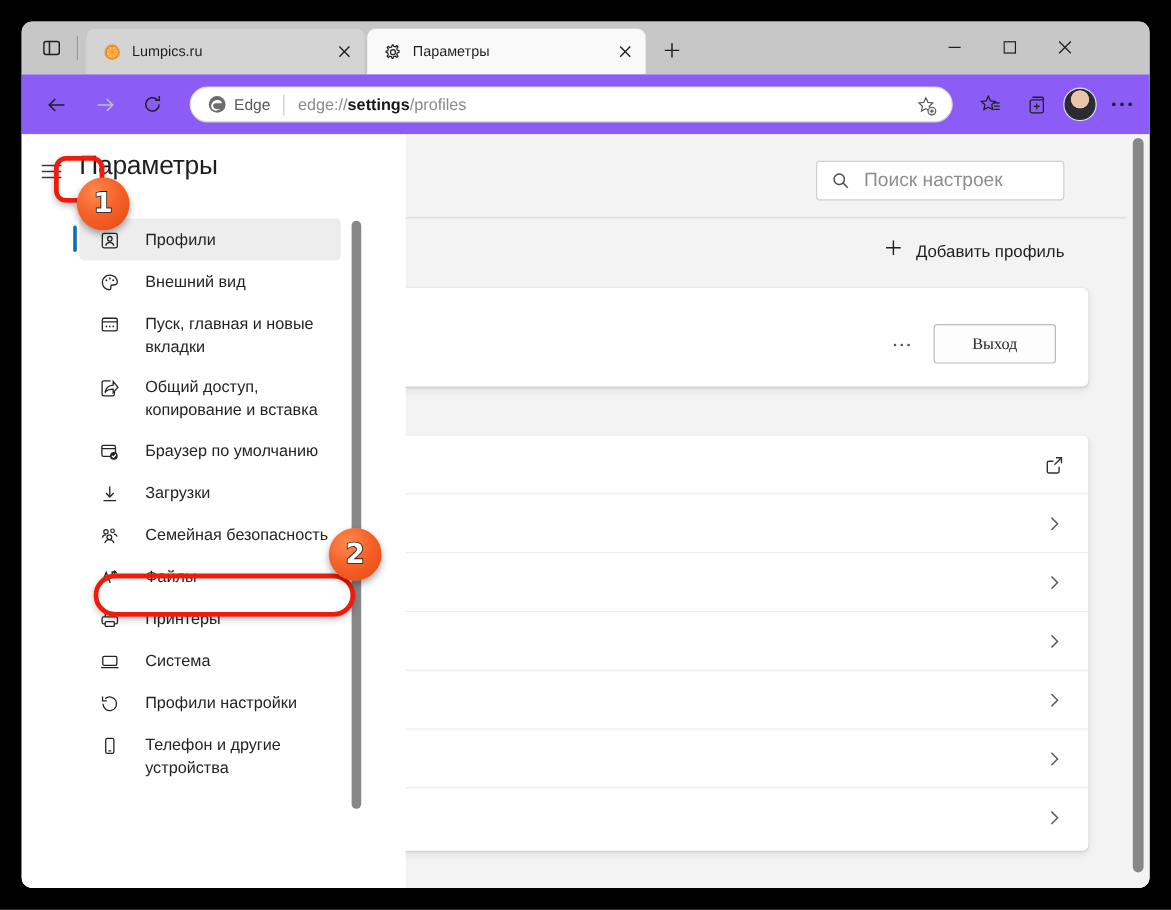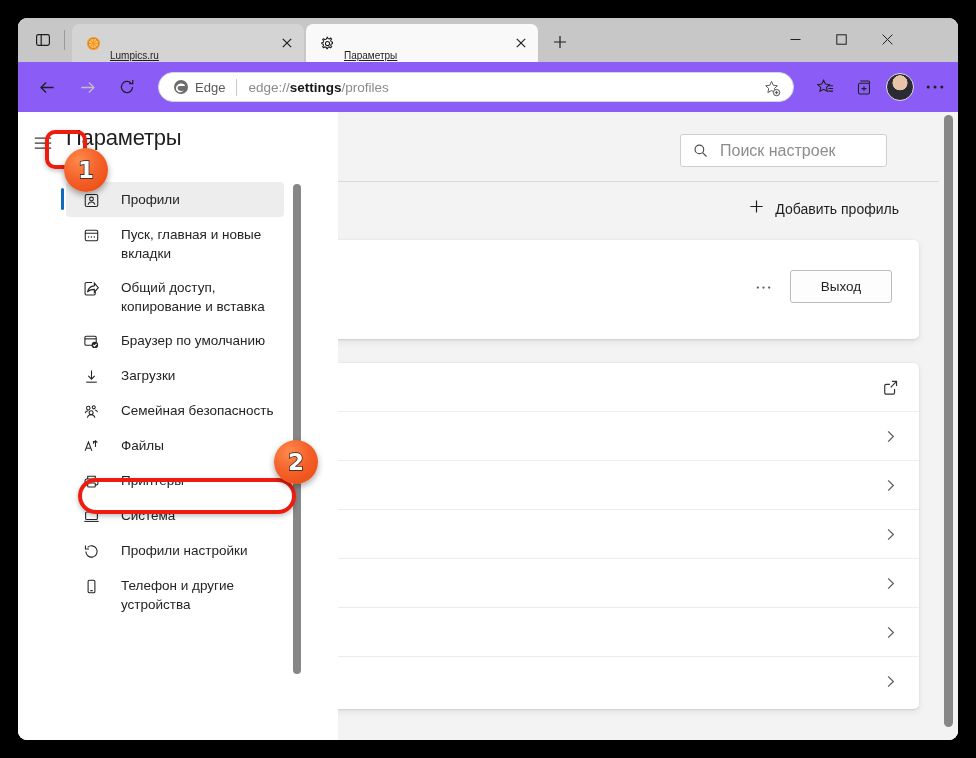--- a/index.html
+++ b/index.html
@@ -49,23 +49,23 @@
   .tab.inactive { background: #d4d4d4; }
   .tab.active { background: #f9f9f9; }
   #tab0 { left: 54px; width: 232px; }
   #tab1 { left: 288px; width: 232px; }
   .tab-favicon {
     position: absolute; left: 13px; top: 11px;
     width: 16px; height: 16px;
     display: flex; align-items: center; justify-content: center;
   }
   .tab-title {
-    position: absolute; left: 38px; top: 13px; height: 38px; line-height: 38px;
-    font-size: 10px; color: #1f1f1f;
-    white-space: nowrap; overflow: hidden; width: 160px; text-decoration: underline;
+    position: absolute; left: 38px; top: 0; height: 38px; line-height: 38px;
+    font-size: 12px; color: #1f1f1f;
+    white-space: nowrap; overflow: hidden; width: 160px;
   }
   .tab-close {
     position: absolute; right: 8px; top: 10px;
     width: 18px; height: 18px;
     display: flex; align-items: center; justify-content: center;
     cursor: pointer; border-radius: 3px;
   }
   #newtab-btn {
     position: absolute; left: 528px; top: 11px;
     width: 28px; height: 26px;
@@ -145,39 +145,39 @@
     width: 207px; height: 33px;
     background: #ffffff;
     border: 1px solid #cfcfcf; border-radius: 3px;
     display: flex; align-items: center; cursor: text;
   }
   #search-settings .mag { margin-left: 12px; display: flex; }
   #search-settings .ph { margin-left: 12px; font-size: 16px; color: #8d8d8d; }
 
   
   #content-col {
-    position: absolute; left: 12px; top: 70px; width: 921px; height: 558px;
+    position: absolute; left: 0; top: 70px; width: 921px; height: 558px;
   }
   #addprofile-row {
     position: absolute; left: 0; top: 0; width: 921px; height: 58px;
   }
   #add-profile-btn {
     position: absolute; right: 44px; top: 12px;
     display: flex; align-items: center; gap: 11px;
     padding: 5px 8px; border-radius: 4px; cursor: pointer;
   }
   #add-profile-label { font-size: 14px; color: #1f1f1f; }
 
   .card {
     position: absolute; left: 20px; width: 869px;
     background: #ffffff;
     border-radius: 5px;
     box-shadow: 0 0.6px 1.8px rgba(0,0,0,0.10), 0 3px 7px rgba(0,0,0,0.07);
   }
-  #card-profile { top: 58px; height: 99px; }
+  #card-profile { top: 58px; height: 82px; font-family: Liberation Serif, serif; }
   #signout-btn {
     position: absolute; right: 27px; top: 30px;
     width: 102px; height: 33px;
     border: 1px solid #bcbcbc; border-radius: 3px;
     background: #fdfdfd;
     display: flex; align-items: center; justify-content: center;
     cursor: pointer;
   }
   #signout-label { font-size: 13.5px; color: #1f1f1f; }
   #profile-more {
@@ -552,20 +552,31 @@
             <svg width="17" height="17" viewBox="0 0 18 18" fill="none" stroke="#242424" stroke-width="1.15">
               <rect x="2.4" y="2.6" width="13.2" height="12.8" rx="1.6"></rect>
               <circle cx="9" cy="7.4" r="2"></circle>
               <path d="M5.4 13.4c.5-1.8 1.9-2.8 3.6-2.8s3.1 1 3.6 2.8"></path>
             </svg>
           </span>
           <span class="nav-label">Профили</span>
         </div>
 
 
+        <div class="nav-item">
+          <span class="nav-icon">
+            <svg width="17" height="17" viewBox="0 0 18 18" fill="none" stroke="#242424" stroke-width="1.15">
+              <path d="M9 2.4c3.7 0 6.6 2.7 6.6 5.9 0 2-1.6 2.8-2.9 2.8h-1.3c-1 0-1.6.7-1.6 1.5 0 .4.2.7.2 1.1 0 .9-.7 1.6-1.6 1.6-3.4 0-6-3-6-6.5 0-3.6 3-6.4 6.6-6.4z"></path>
+              <circle cx="6" cy="7" r="0.85" fill="#242424" stroke="none"></circle>
+              <circle cx="9" cy="5.4" r="0.85" fill="#242424" stroke="none"></circle>
+              <circle cx="12" cy="7" r="0.85" fill="#242424" stroke="none"></circle>
+            </svg>
+          </span>
+          <span class="nav-label">Внешний вид</span>
+        </div>
 
         <div class="nav-item">
           <span class="nav-icon">
             <svg width="17" height="17" viewBox="0 0 18 18" fill="none" stroke="#242424" stroke-width="1.15">
               <rect x="2.4" y="3.4" width="13.2" height="11.2" rx="1.5"></rect>
               <line x1="2.4" y1="6.6" x2="15.6" y2="6.6"></line>
               <circle cx="6" cy="10.6" r="0.75" fill="#242424" stroke="none"></circle>
               <circle cx="9" cy="10.6" r="0.75" fill="#242424" stroke="none"></circle>
               <circle cx="12" cy="10.6" r="0.75" fill="#242424" stroke="none"></circle>
             </svg>

